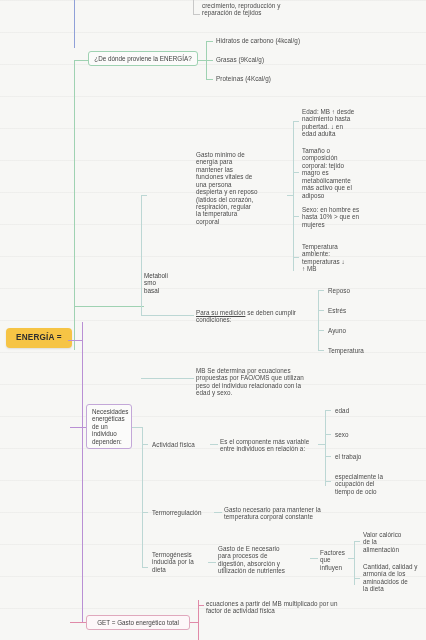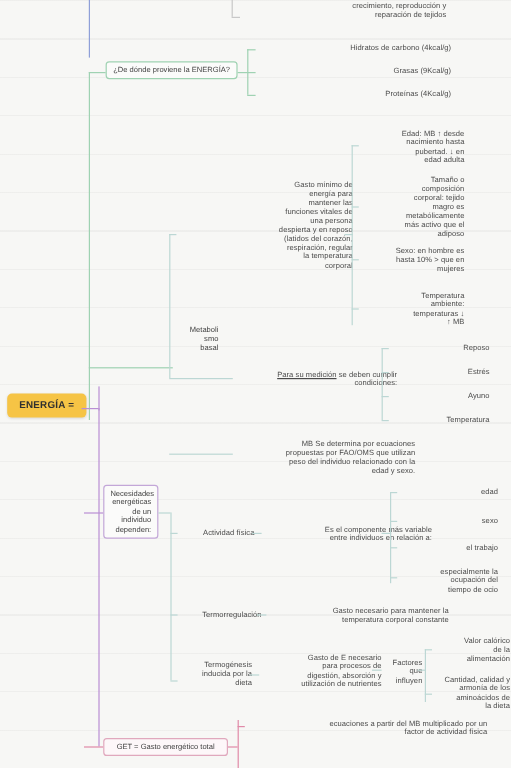--- a/index.html
+++ b/index.html
@@ -24,21 +24,20 @@
         rgba(0,0,0,0.035) 1px,
         rgba(0,0,0,0) 1px,
         rgba(0,0,0,0) 32px);
   }
   .node {
     position: absolute;
     box-sizing: border-box;
     color: #3d3d3d;
     line-height: 1.18;
     white-space: pre-line;
-    text-align: right;
   }
   
   .leaf {
     font-size: 6.3px;
     letter-spacing: 0.05px;
     color: #4a4a4a;
   }
 
   
   .boxed {

